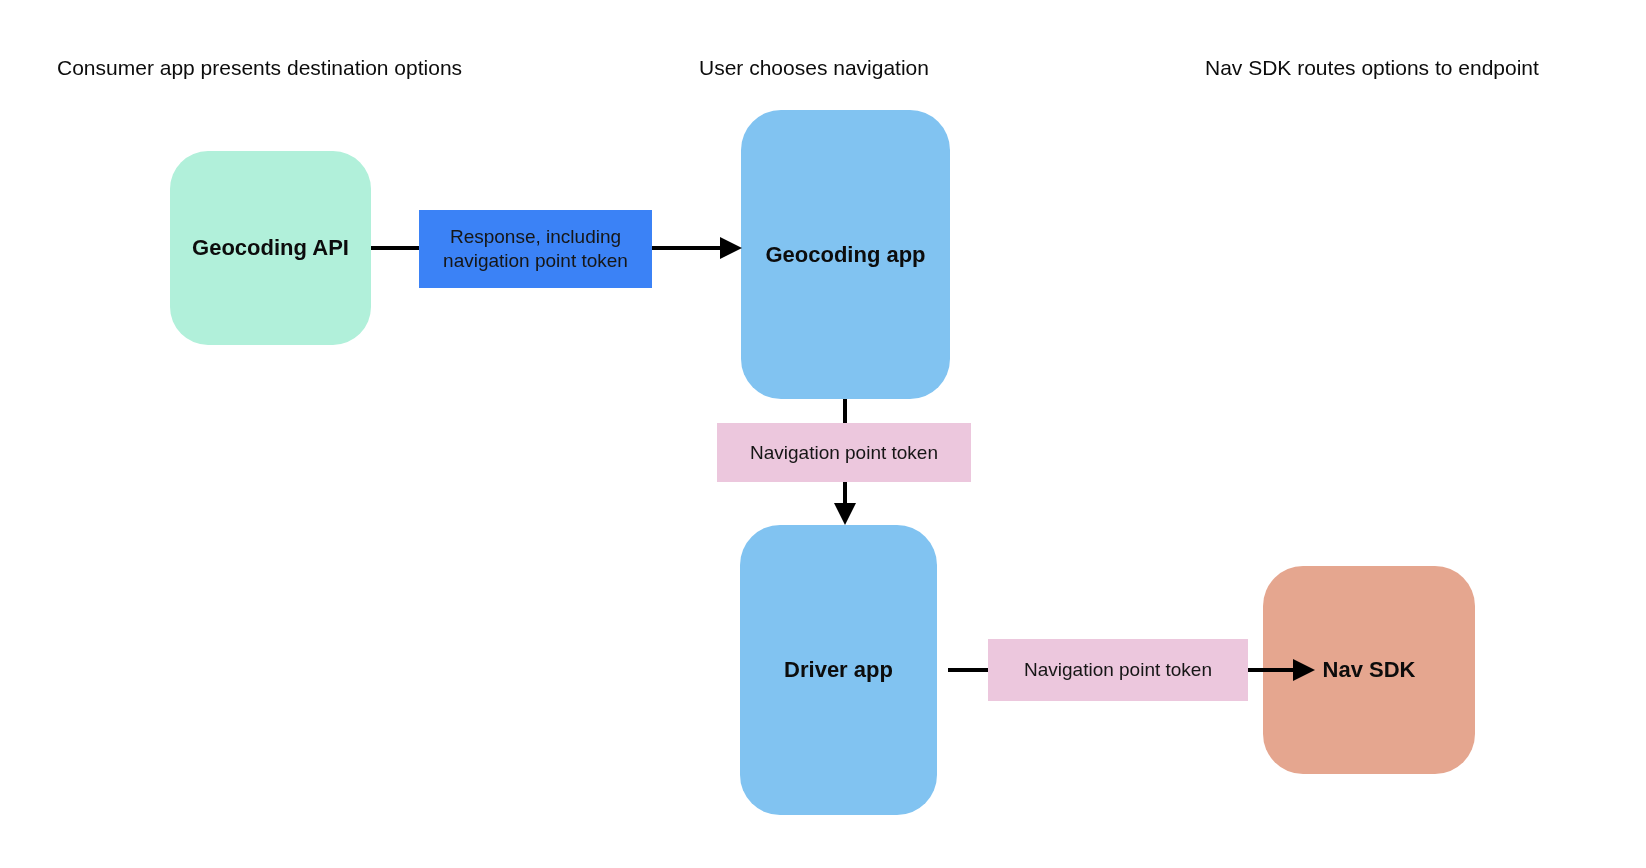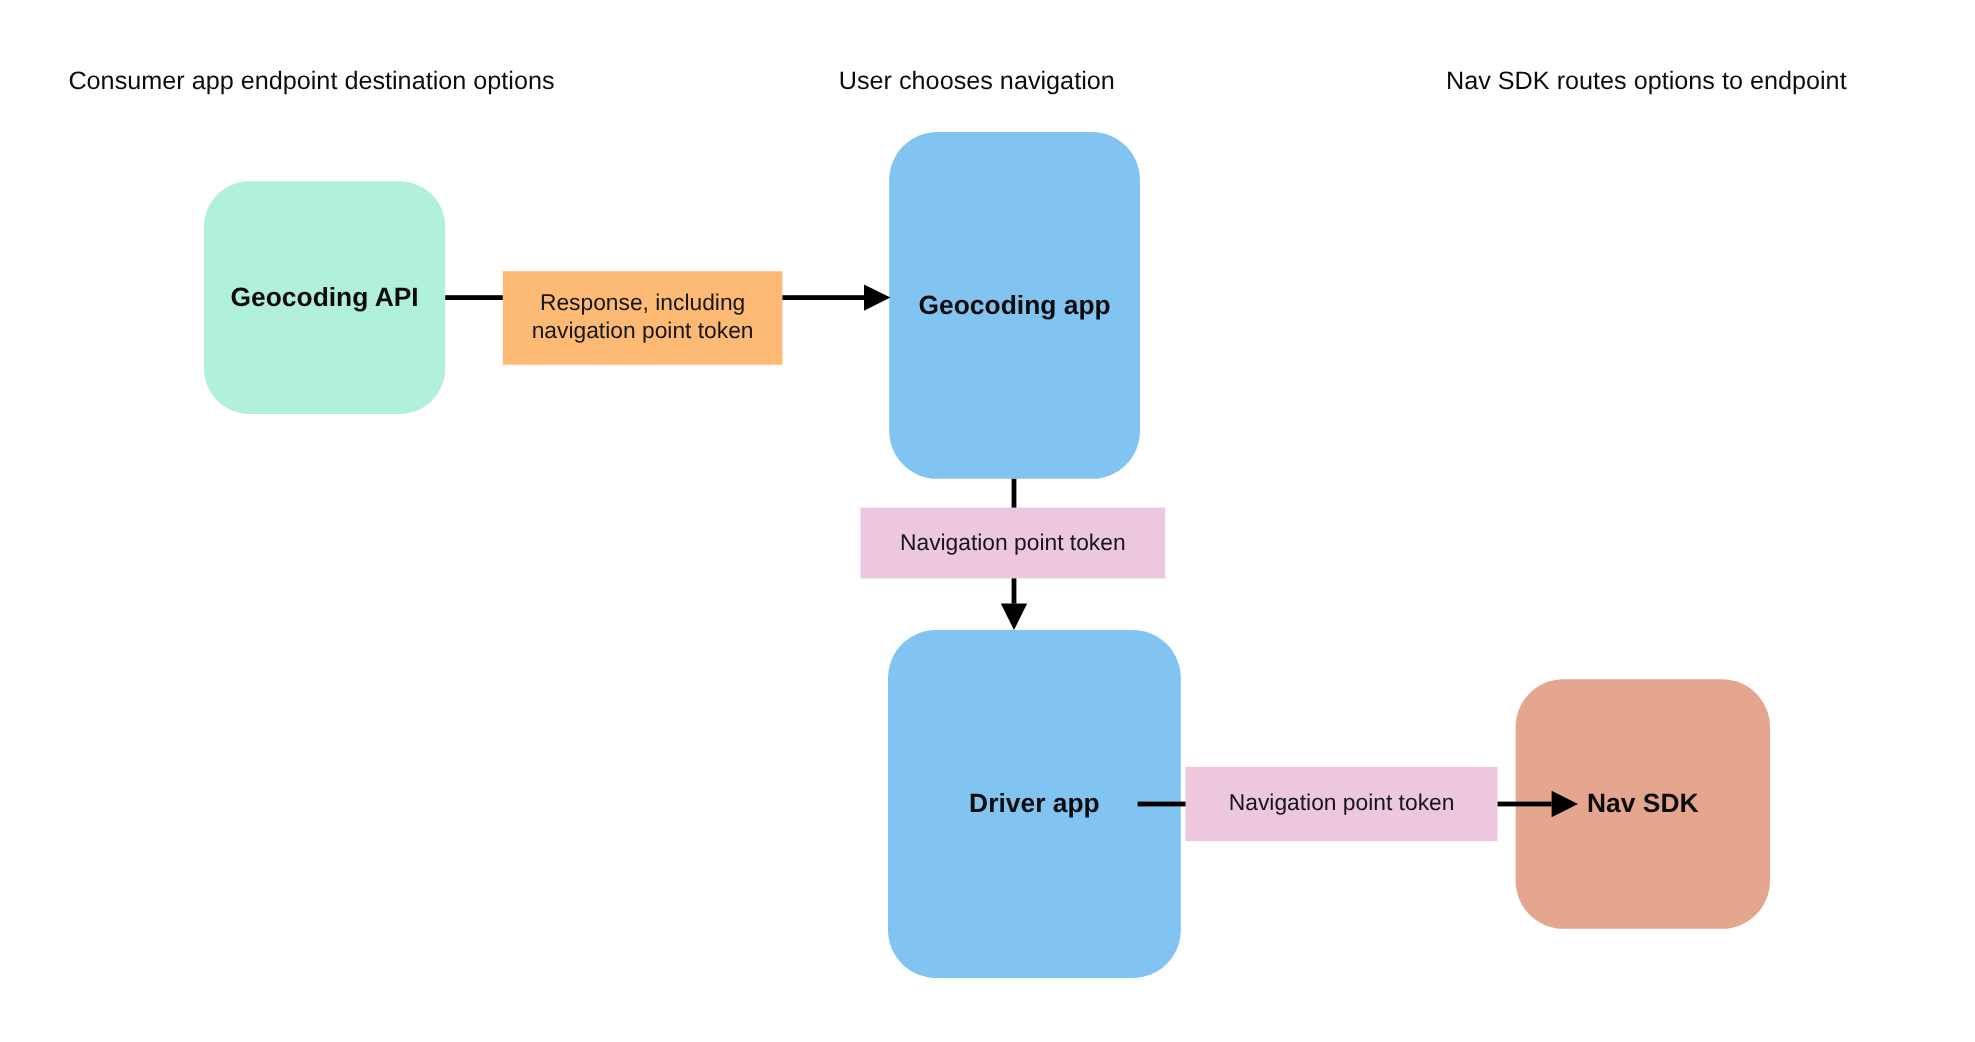--- a/index.html
+++ b/index.html
@@ -69,48 +69,48 @@
     width: 0;
     height: 0;
     border-left: 11px solid transparent;
     border-right: 11px solid transparent;
     border-top: 22px solid #000000;
   }
 
   
   #node-geocoding { left: 170px; top: 151px; width: 201px; height: 194px; border-radius: 38px; }
   #node-consumer  { left: 741px; top: 110px; width: 209px; height: 289px; border-radius: 40px; }
-  #node-driver    { left: 740px; top: 525px; width: 244px; height: 290px; border-radius: 40px; }
+  #node-driver    { left: 740px; top: 525px; width: 197px; height: 290px; border-radius: 40px; }
   #node-navsdk    { left: 1263px; top: 566px; width: 212px; height: 208px; border-radius: 40px; }
 
   
   #edge-label-response  { left: 419px; top: 210px; width: 233px; min-height: 78px; padding: 4px 24px; }
   #edge-label-token-1   { left: 717px; top: 423px; width: 254px; height: 59px; }
   #edge-label-token-2   { left: 988px; top: 639px; width: 260px; height: 62px; }
 
   
   #stage-1 { left: 57px; }
   #stage-2 { left: 699px; }
   #stage-3 { left: 1205px; }
 </style>
 </head>
 <body>
 
 <div class="canvas">
 
-  <div class="stage-label" id="stage-1">Consumer app endpoint destination options</div>
+  <div class="stage-label" id="stage-1">Consumer app presents destination options</div>
   <div class="stage-label" id="stage-2">User chooses navigation</div>
   <div class="stage-label" id="stage-3">Nav SDK routes options to endpoint</div>
 
   <div class="node" id="node-geocoding" style="background: rgb(177, 240, 218);">Geocoding API</div>
   <div class="node" id="node-consumer" style="background: rgb(129, 195, 241);">Geocoding app</div>
   <div class="node" id="node-driver" style="background: rgb(129, 195, 241);">Driver app</div>
   <div class="node" id="node-navsdk" style="background: rgb(229, 166, 143);">Nav SDK</div>
 
-  <div class="edge-label" id="edge-label-response" style="background: #fdba74; margin-top: 16px;">Response, including navigation point token</div>
+  <div class="edge-label" id="edge-label-response" style="background: #3b82f6;">Response, including navigation point token</div>
   <div class="edge-label" id="edge-label-token-1" style="background: rgb(236, 199, 221);">Navigation point token</div>
   <div class="edge-label" id="edge-label-token-2" style="background: rgb(236, 199, 221);">Navigation point token</div>
 
   <div class="hline" style="left:371px; top:246px; width:48px;"></div>
   <div class="hline" style="left:652px; top:246px; width:68px;"></div>
   <div class="arrow-right" style="left:720px; top:237px;"></div>
 
   <div class="vline" style="left:843px; top:399px; height:24px;"></div>
   <div class="vline" style="left:843px; top:482px; height:21px;"></div>
   <div class="arrow-down" style="left:834px; top:503px;"></div>

